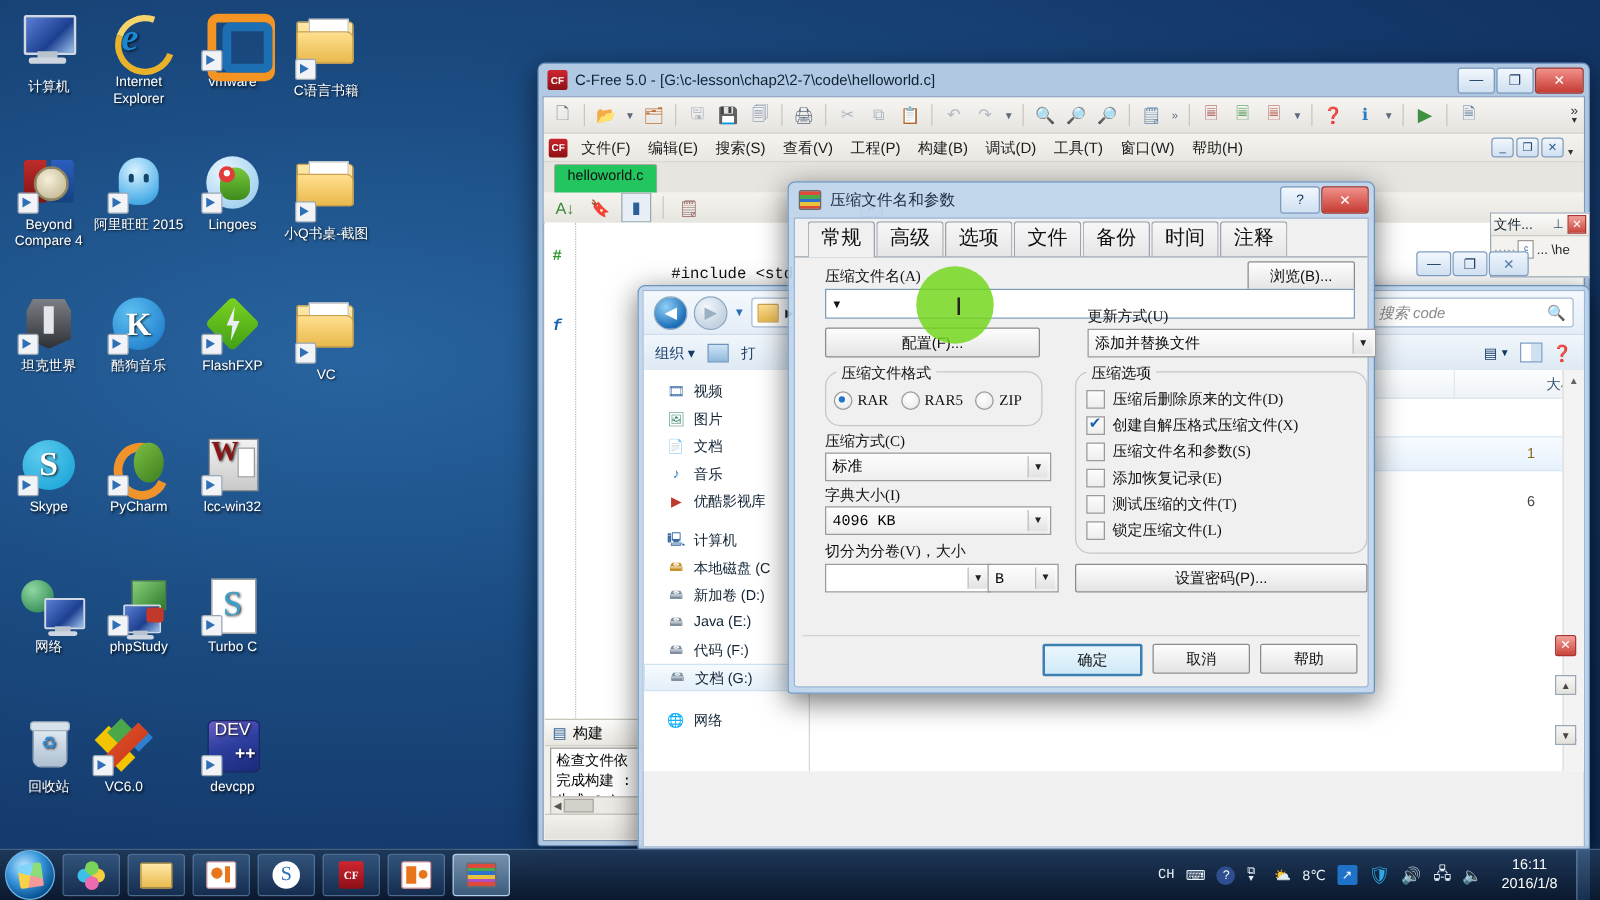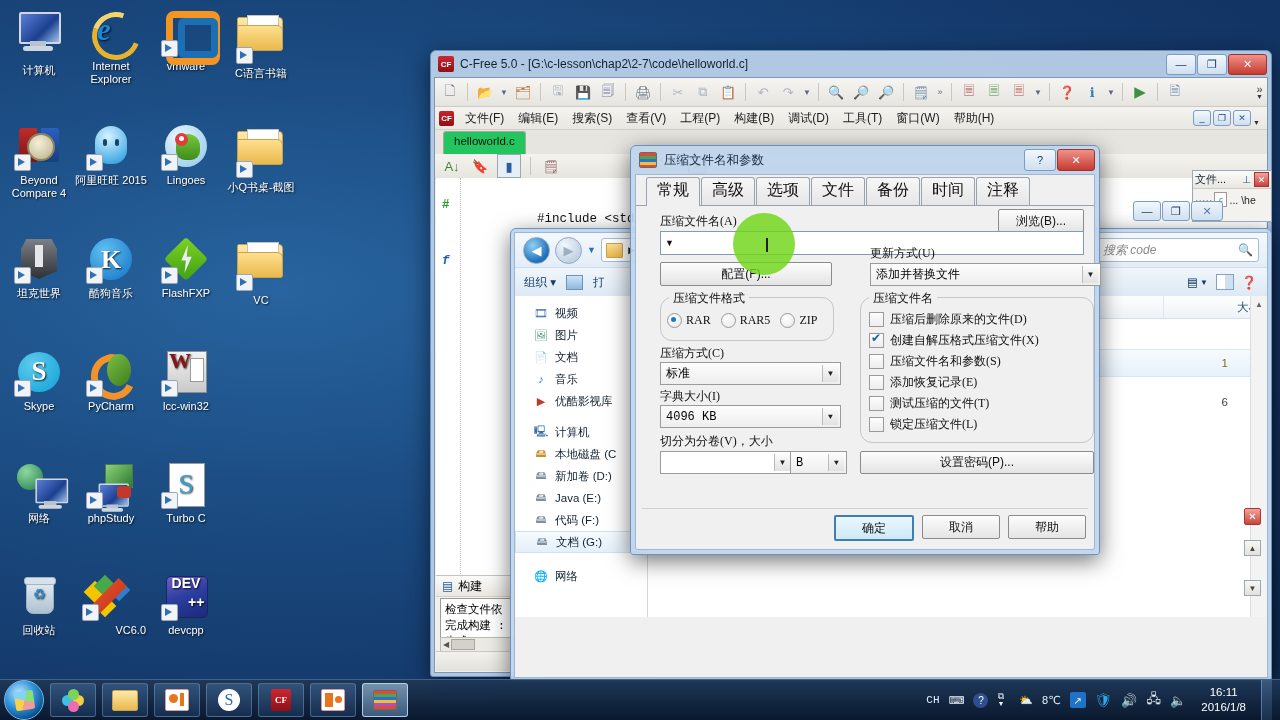--- a/index.html
+++ b/index.html
@@ -366,38 +366,38 @@
     <div class="dicon" style="left:0px;top:572px;">
       <div class="art">
         <div style="position:absolute;left:11px;top:8px;width:26px;height:32px;border-radius:3px 3px 7px 7px;
             background:linear-gradient(180deg,rgba(240,246,250,.95),rgba(190,206,220,.9));border:1px solid #9fb0bf;"></div>
         <div style="position:absolute;left:9px;top:5px;width:30px;height:6px;border-radius:3px;background:#d7e2ea;border:1px solid #a4b4c2;"></div>
         <div style="position:absolute;left:18px;top:16px;font-size:14px;color:#2f8ad0;">♻</div>
       </div>
       <span class="lbl">回收站</span>
     </div>
 
-    <div class="dicon" style="left:68px;top:572px;text-align:right;">
+    <div class="dicon" style="left:60px;top:572px;">
       <div class="art">
         <div style="position:absolute;left:4px;top:12px;width:16px;height:16px;background:#f2c500;transform:rotate(45deg);"></div>
         <div style="position:absolute;left:28px;top:10px;width:16px;height:16px;background:#2f7fd0;transform:rotate(45deg);"></div>
         <div style="position:absolute;left:14px;top:6px;width:16px;height:16px;background:#4aa84a;transform:rotate(45deg);"></div>
         <div style="position:absolute;left:14px;top:26px;width:16px;height:16px;background:#f2c500;transform:rotate(45deg);"></div>
         <div style="position:absolute;left:6px;top:6px;width:38px;height:38px;background:linear-gradient(135deg,#e8532b,#c0341a);
             clip-path:polygon(0 78%,78% 0,100% 22%,22% 100%);"></div>
         <div class="shortcut-badge"></div>
       </div>
       <span class="lbl">VC6.0</span>
     </div>
 
     <div class="dicon" style="left:147px;top:572px;">
       <div class="art">
         <div style="position:absolute;left:4px;top:4px;width:40px;height:40px;border-radius:5px;
             background:linear-gradient(160deg,#6d5fc4,#2d3fa0 45%,#1a2a7a);border:1px solid #1b2566;"></div>
-        <div style="position:absolute;left:0;top:5px;width:48px;text-align:center;font-size:14px;font-weight:bold;color:#fff;
+        <div style="position:absolute;left:0;top:5px;width:48px;text-align:center;font-size:14px;font-weight:normal;color:#fff;
             font-family:'Liberation Sans',sans-serif;">DEV</div>
         <div style="position:absolute;left:26px;top:24px;font-size:14px;color:#fff;font-weight:bold;">++</div>
         <div class="shortcut-badge"></div>
       </div>
       <span class="lbl">devcpp</span>
     </div>
 
   </div>
 </div>
 
@@ -764,21 +764,21 @@
       <div class="combo" style="position:absolute;left:18px;top:244px;width:124px;background:#fff;">
         <span></span>
         <span class="arw">▼</span>
       </div>
       <div class="combo" style="position:absolute;left:148px;top:244px;width:48px;font-family:'Liberation Mono',monospace;">
         <span>B</span>
         <span class="arw">▼</span>
       </div>
 
       <div class="grp" style="position:absolute;left:218px;top:90px;width:232px;height:144px;">
-        <span class="cap lblr">压缩文件名</span>
+        <span class="cap lblr">压缩选项</span>
         <div style="position:absolute;left:8px;top:12px;display:flex;flex-direction:column;gap:3px;">
           <div class="ckrow">
             <span class="cbx"></span>
             <span>压缩后删除原来的文件(D)</span>
             </div>
           <div class="ckrow">
             <span class="cbx on"></span>
             <span>创建自解压格式压缩文件(X)</span>
             </div>
           <div class="ckrow">

